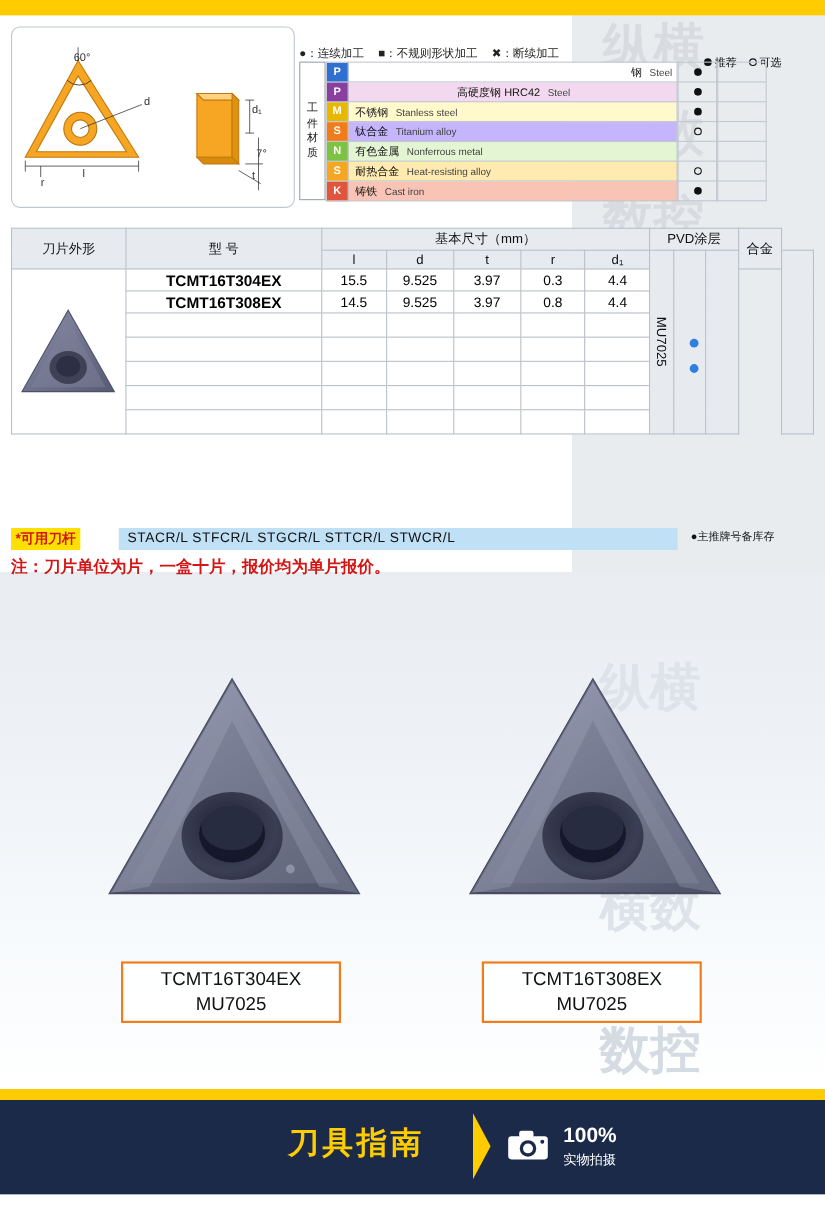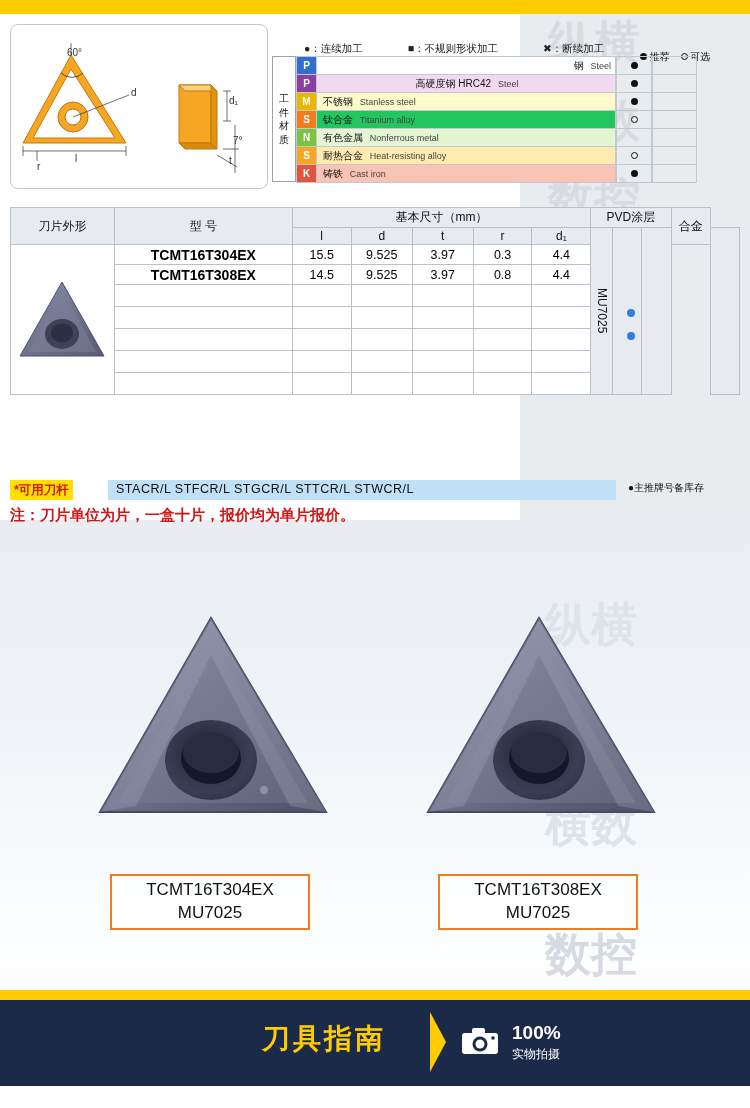--- a/index.html
+++ b/index.html
@@ -44,21 +44,21 @@
   
   .diagram-box {
     position:absolute; left:10px; top:24px; width:258px; height:165px;
     border:1px solid #bfc7d1; border-radius:8px; background:#ffffff;
   }
   .deg-label { position:absolute; font-size:10px; color:#333; }
   .legend-head {
     position:absolute; left:272px; top:42px; width:400px;
     font-size:10.5px; color:#222; letter-spacing:0;
   }
-  .legend-head span { margin-right:10px;margin-left:32px; }
+  .legend-head span { margin-right:10px; }
   .mat-label {
     position:absolute; left:272px; top:56px; width:24px; height:126px;
     border:1px solid #9aa3ad; background:#ffffff;
     display:flex; flex-direction:column; align-items:center; justify-content:center;
     font-size:10px; color:#111; line-height:1.35;
   }
   .legend-table {
     position:absolute; left:296px; top:56px; width:320px;
     border-collapse:collapse; font-size:10px;
   }
@@ -250,21 +250,21 @@
   </tr>
   <tr>
     <td class="key" style="background:#e8b800;">M</td>
     <td class="nm" style="background:#fff9cc;margin-top:40px;">
       <span>不锈钢</span>
       <span class="en">Stanless steel</span>
     </td>
   </tr>
   <tr>
     <td class="key" style="background:#f07c1b;">S</td>
-    <td class="nm" style="background:#22c55e;">
+    <td class="nm" style="background:#c4b5fd;">
       <span>钛合金</span>
       <span class="en">Titanium alloy</span>
     </td>
   </tr>
   <tr>
     <td class="key" style="background:#7dc242;">N</td>
     <td class="nm" style="background:#e3f5d2;">
       <span>有色金属</span>
       <span class="en">Nonferrous metal</span>
     </td>

